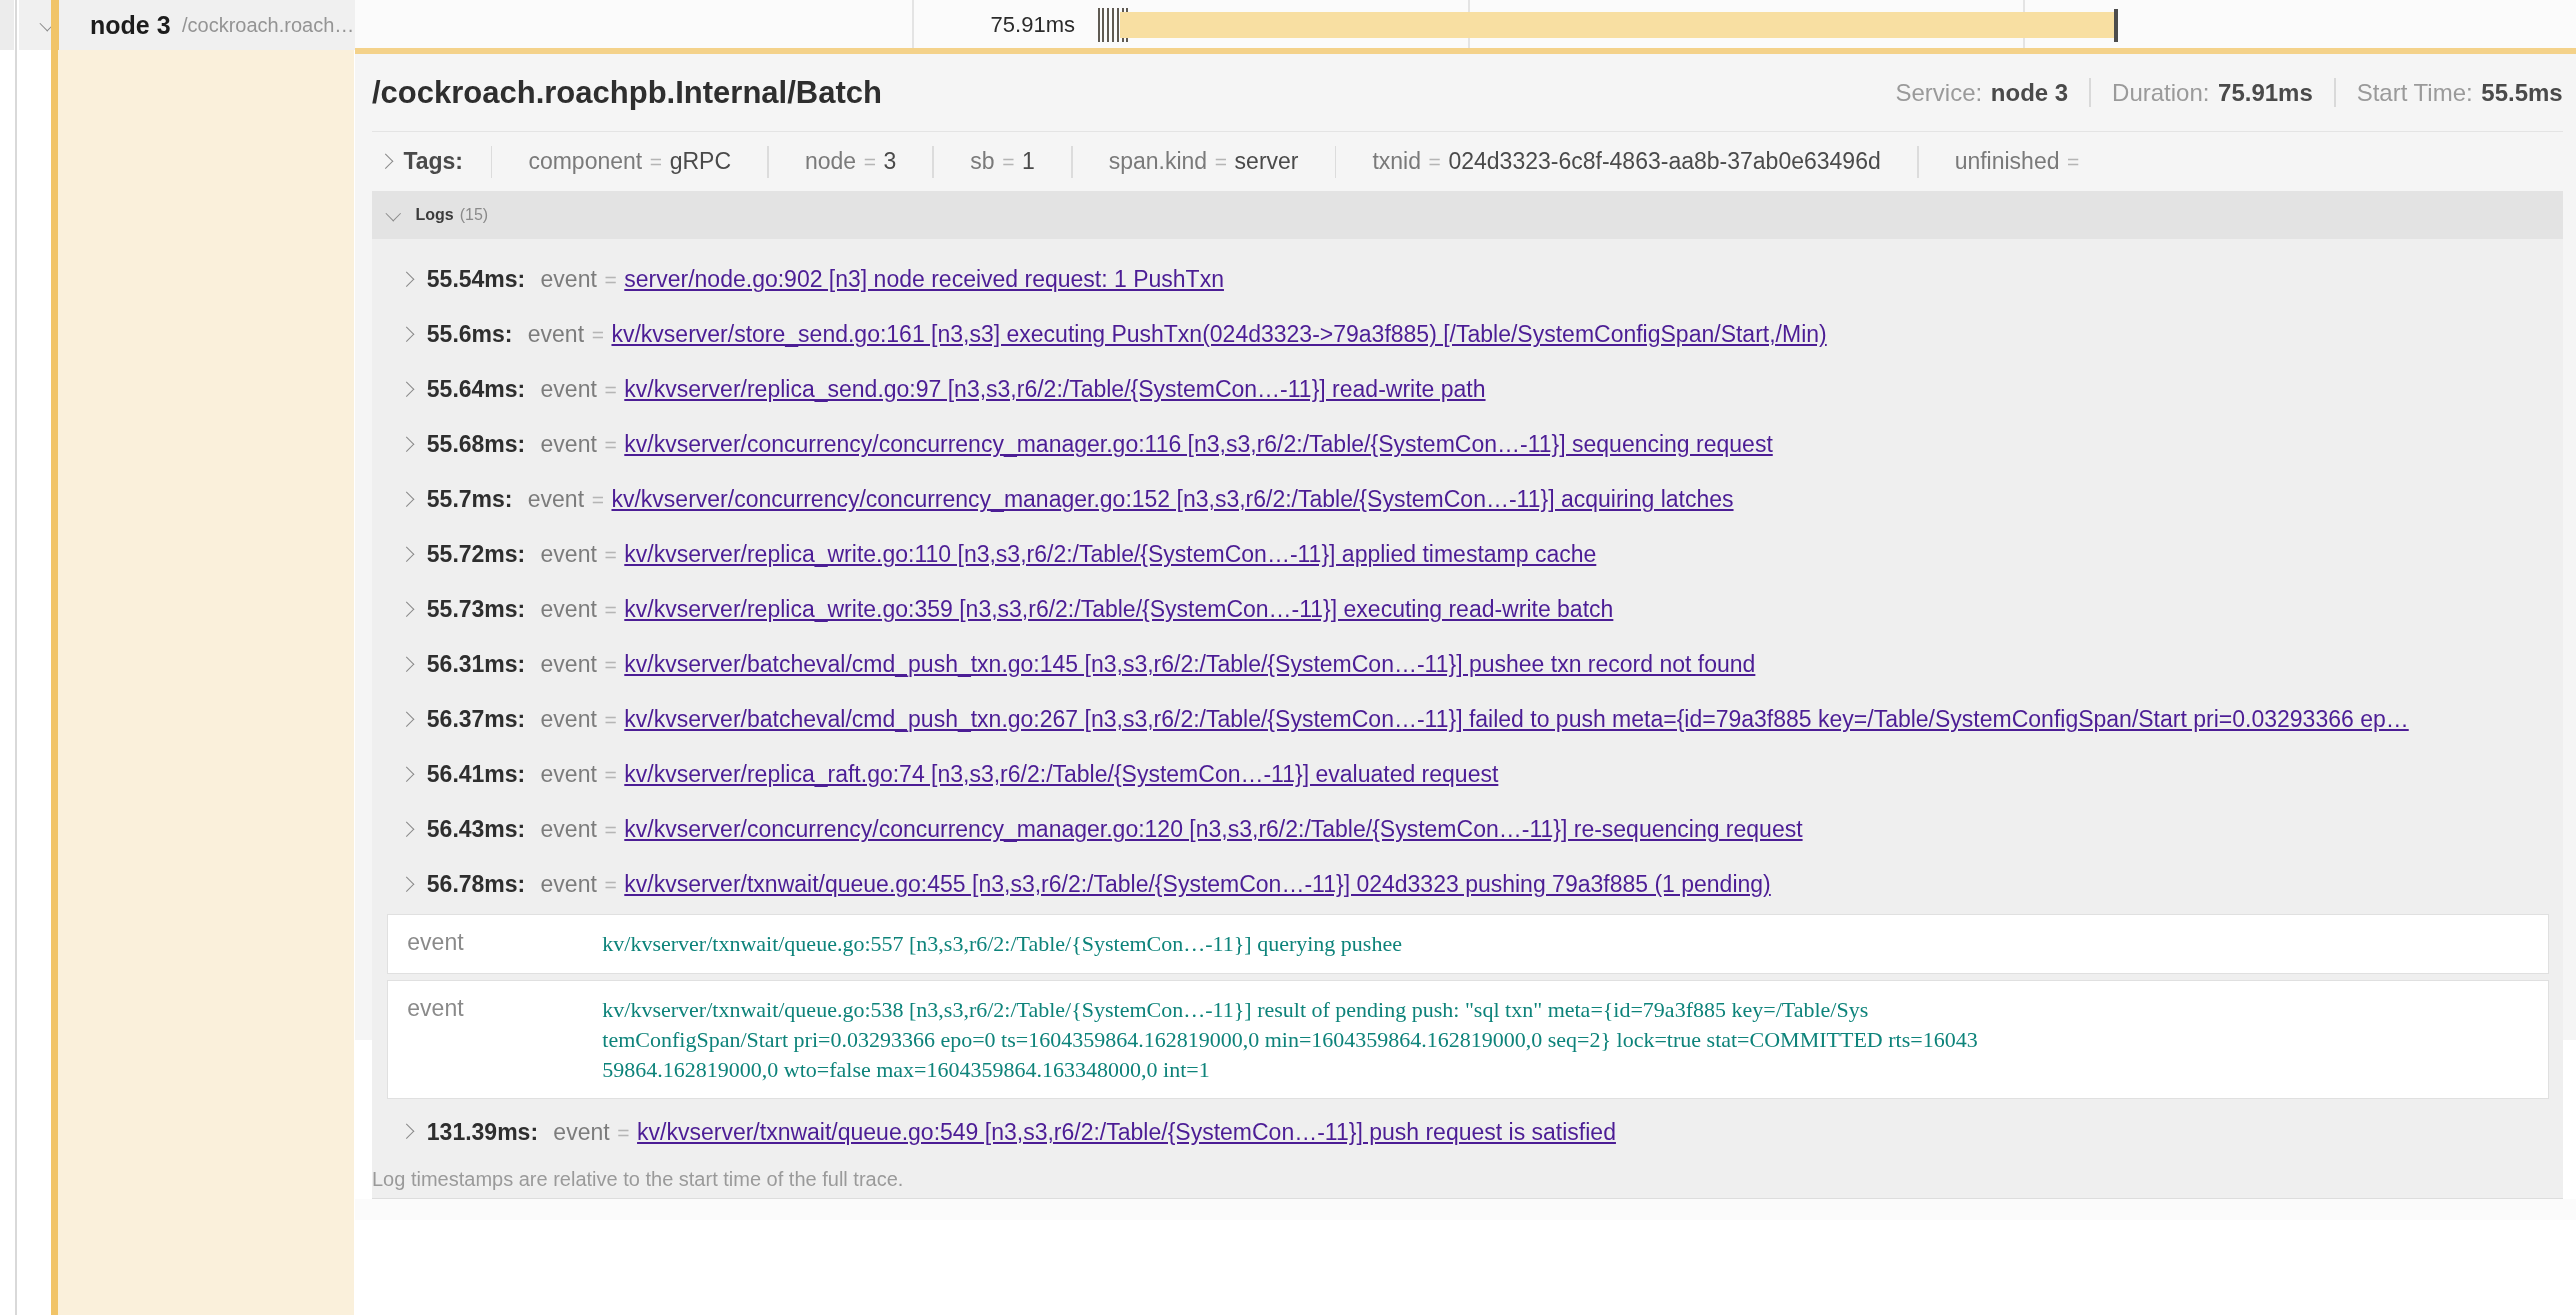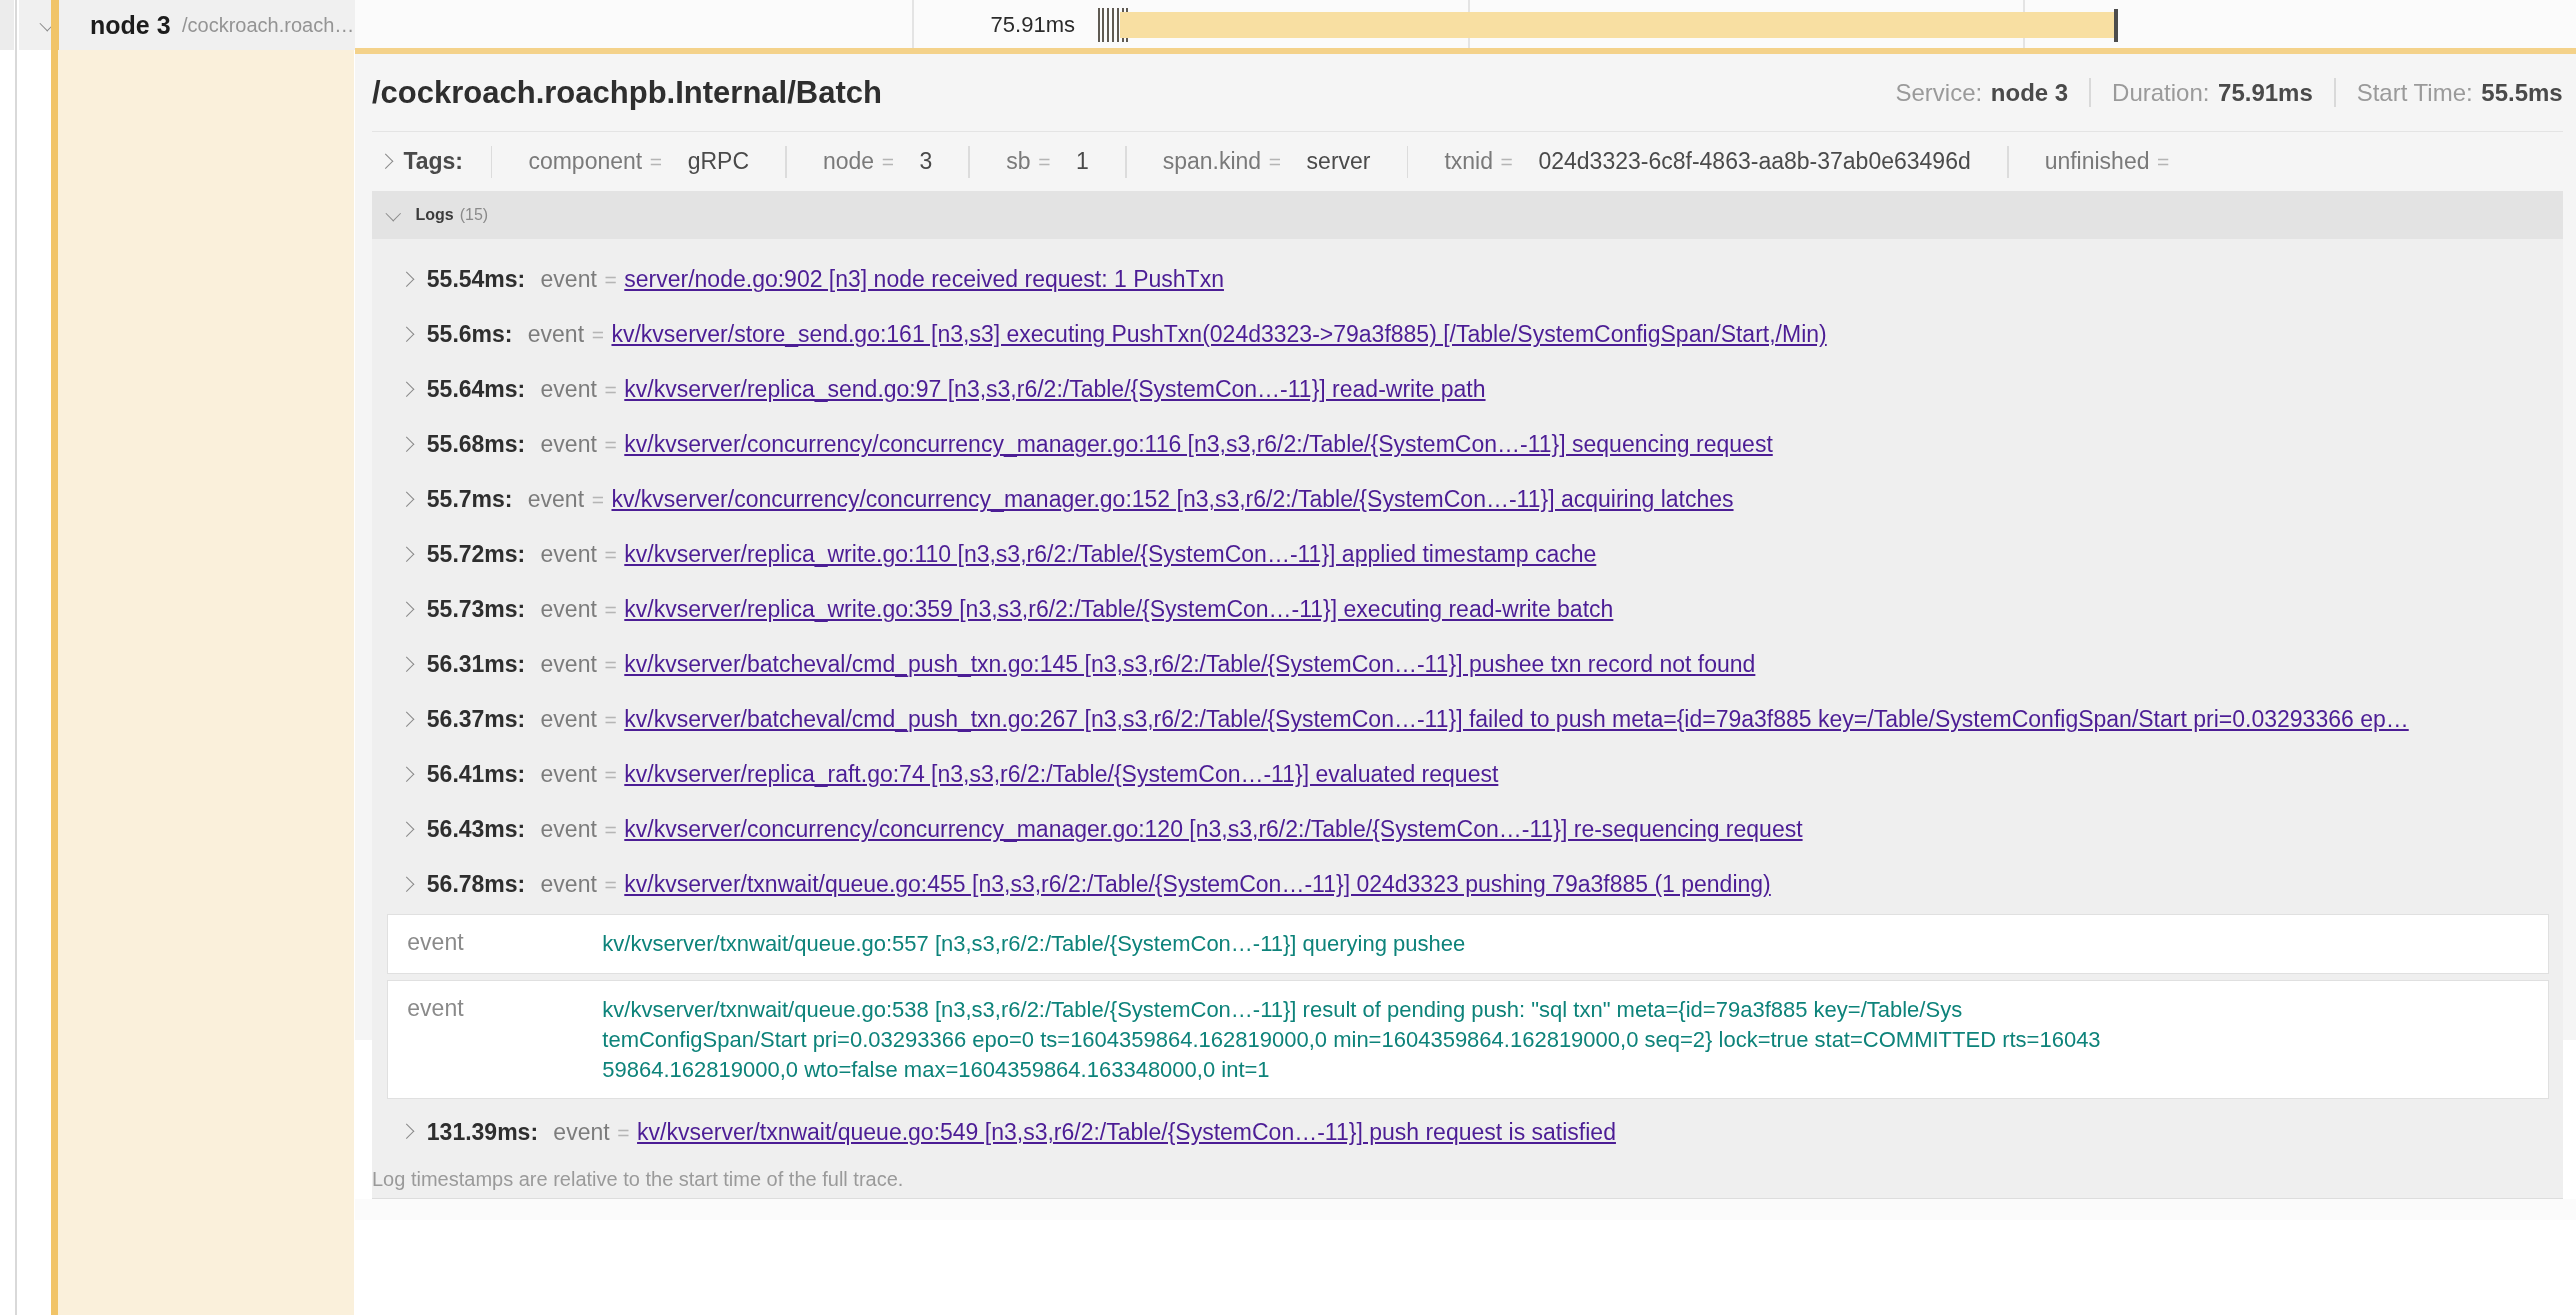--- a/index.html
+++ b/index.html
@@ -50,21 +50,21 @@
   .meta .sep { width:1.9px; height:29px; background:#d9d9d9; margin:0 21px; }
 
   .tags-row { display:flex; align-items:center; height:59px; font-size:23px; }
   .tags-row .chev { margin:0 13.3px 0 7.6px; }
   .tags-label { font-weight:bold; color:#4a4a4a; margin-right:9.5px; }
   .tag { display:flex; align-items:center; padding:0 18px; }
   .tag:not(:first-of-type)::before { content:""; width:1.9px; height:32px; background:#dcdcdc;
                                      margin-right:36px; }
   .tag .k { color:#7a7a7a; }
   .tag .eqs { color:#b5b5b5; margin:0 7.6px; font-size:21px; }
-  .tag .v { color:#4a4a4a;margin-left:18px; }
+  .tag .v { color:#4a4a4a; }
 
   
   .logs { background:#efefef; border-bottom:1.9px solid #dddddd; }
   .logs-header { height:48px; background:#e3e3e3; display:flex; align-items:center; font-size:16px; }
   .logs-header .chev { margin:0 17px 3.8px 16px; }
   .logs-title { font-weight:bold; color:#3c3c3c; }
   .logs-count { color:#8a8a8a; margin-left:6px; }
 
   .log-rows { padding-top:13.3px; }
   .log-row { height:55px; display:flex; align-items:center; padding-left:29px;
@@ -75,21 +75,21 @@
   .eqs2 { color:#b5b5b5; margin:0 7.6px; font-size:21px; }
   .fv  { color:#4c1d95;text-decoration:underline; }
 
   .exp-header { height:46px; display:flex; align-items:center; padding-left:18px;
                 font-size:24px; font-weight:bold; color:#2e2e2e; }
   .exp-header .chev { margin-right:15.3px; }
   .exp-box { margin:1.9px 13.3px 5.7px 15.3px; background:#ffffff; border:1.9px solid #e0e0e0;
              display:flex; padding:14.3px 0; }
   .exp-field { width:214px; padding-left:19px; font-size:23px; color:#8a8a8a;
                box-sizing:border-box; flex-shrink:0; }
-  .exp-value { font-family:Liberation Sans, sans-serif; font-size:22px; line-height:29.6px;
+  .exp-value { font-family:Liberation Serif, serif; font-size:22px; line-height:29.6px;
                color:#0d837a; }
   .exp-value div { white-space:pre; }
 
   .footer-note { height:38px; display:flex; align-items:center; font-size:20px; color:#9a9a9a; }
   .below-strip { height:21px; background:#fbfbfb; margin:0 -13.3px 0 -17px; }
 </style>
 </head>
 <body>
 
 <div class="page-vline"></div>

